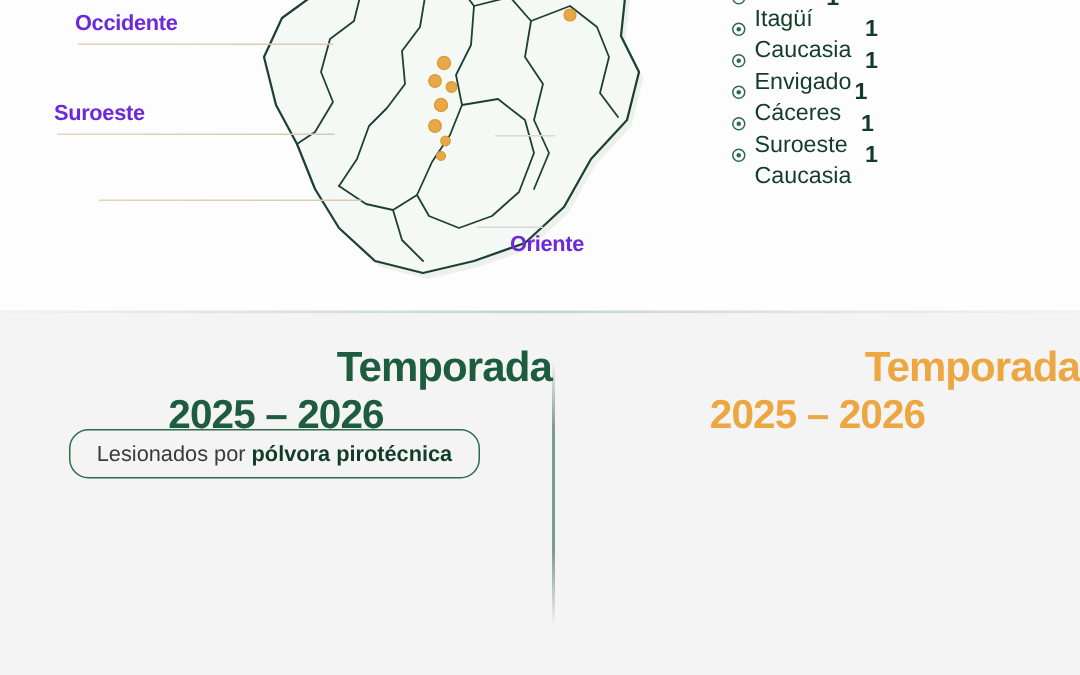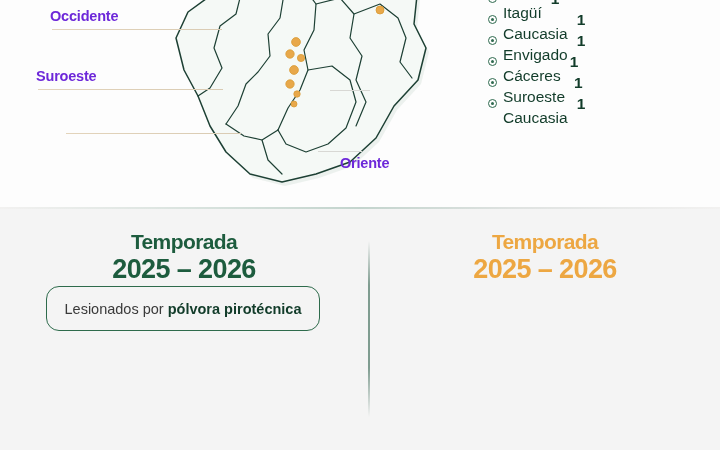--- a/index.html
+++ b/index.html
@@ -99,28 +99,28 @@
   .panel { position:absolute; top:0; height:241px; }
   #panel-left  { left:0;   width:368px; }
   #panel-right { left:370px; width:350px; }
 
   .season-title {
     text-align:center;
     font-weight:bold;
     letter-spacing:-0.6px;
     line-height:1.0;
   }
-  .season-title .l1 { display:block; font-size:21px; }
+  .season-title .l1 { display:block; font-size:28px;text-align:right; }
   .season-title .l2 { display:block; font-size:27px; margin-top:4px; }
   .green  { color:#1d5c3e; }
   .orange { color:#eda742; }
 
   
   #left-pill {
-    position:absolute; left:46px; top:77px; width:274px; height:45px;
+    position:absolute; left:46px; top:77px; width:274px; height:33px;
     border:1.6px solid #2e6b4c;
     border-radius:13px;
     display:flex; align-items:center; justify-content:center;
     background:#f4f4f4;
   }
   #left-pill .txt {
     font-size:14.5px; color:#3a3a3a; white-space:nowrap;
   }
   #left-pill .txt b { color:#123c2a; font-weight:bold; }
 </style>

